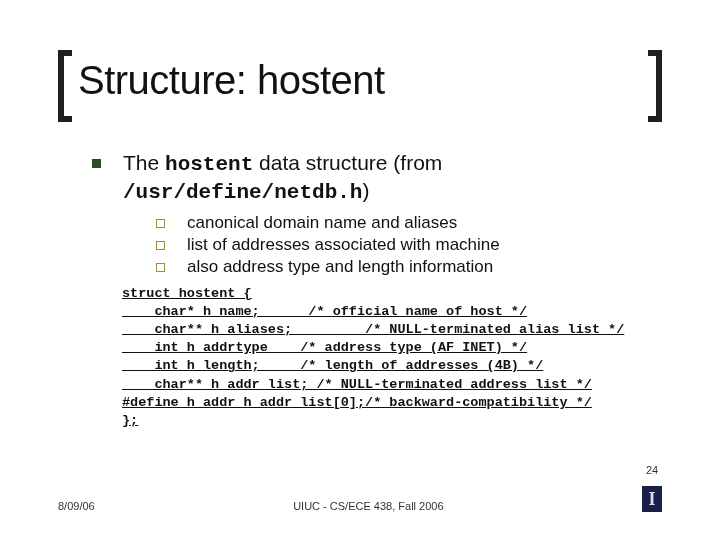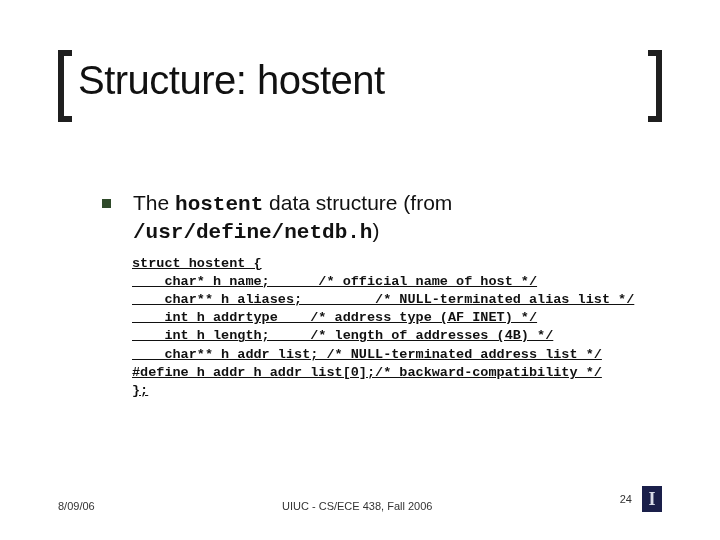--- a/index.html
+++ b/index.html
@@ -30,24 +30,23 @@
   .title-text {
     position: absolute;
     left: 20px;
     top: 8px;
     font-size: 40px;
     color: #111;
     letter-spacing: -0.5px;
   }
   .body {
     position: absolute;
-    left: 102px;
+    left: 92px;
     top: 150px;
     right: 58px;
-    margin-top: 40px;
   }
   .b1 {
     display: flex;
     align-items: flex-start;
     gap: 22px;
     margin-bottom: 6px;
   }
   .sq {
     width: 9px;
     height: 9px;
@@ -97,21 +96,21 @@
     position: absolute;
     left: 58px;
     right: 58px;
     bottom: 28px;
     display: flex;
     justify-content: space-between;
     align-items: flex-end;
     font-size: 11px;
     color: #333;
   }
-  .page-num { display: flex; align-items: center; gap: 10px; }
+  .page-num { display: flex; align-items: center; gap: 10px; flex-direction: column; }
   .logo {
     width: 20px;
     height: 26px;
     background: #1a1f4a;
     position: relative;
     display: flex;
     align-items: center;
     justify-content: center;
   }
   .logo::before {
@@ -132,20 +131,34 @@
 </div>
 
 <div class="body">
   <div class="b1">
     <div class="sq"></div>
     <div class="b1-text">
       <span>The </span><span class="mono">hostent</span><span> data structure (from</span><br>
       <span class="mono">/usr/define/netdb.h</span><span>)</span>
     </div>
   </div>
+  <div class="sublist">
+    <div class="b2">
+      <div class="hollow-sq"></div>
+      <div class="b2-text">canonical domain name and aliases</div>
+    </div>
+    <div class="b2">
+      <div class="hollow-sq"></div>
+      <div class="b2-text">list of addresses associated with machine</div>
+    </div>
+    <div class="b2">
+      <div class="hollow-sq"></div>
+      <div class="b2-text">also address type and length information</div>
+    </div>
+  </div>
   <div class="code">struct hostent {
     char* h_name;      /* official name of host */
     char** h_aliases;         /* NULL-terminated alias list */
     int h_addrtype    /* address type (AF_INET) */
     int h_length;     /* length of addresses (4B) */
     char** h_addr_list; /* NULL-terminated address list */
 #define h_addr h_addr_list[0];/* backward-compatibility */
 };</div>
 </div>
 

